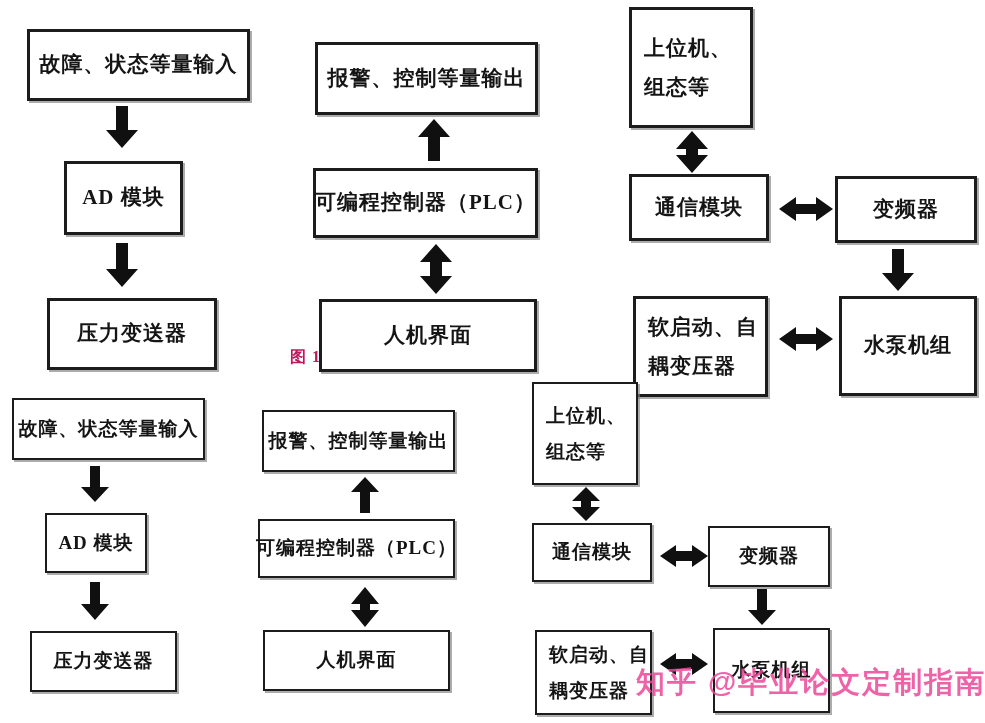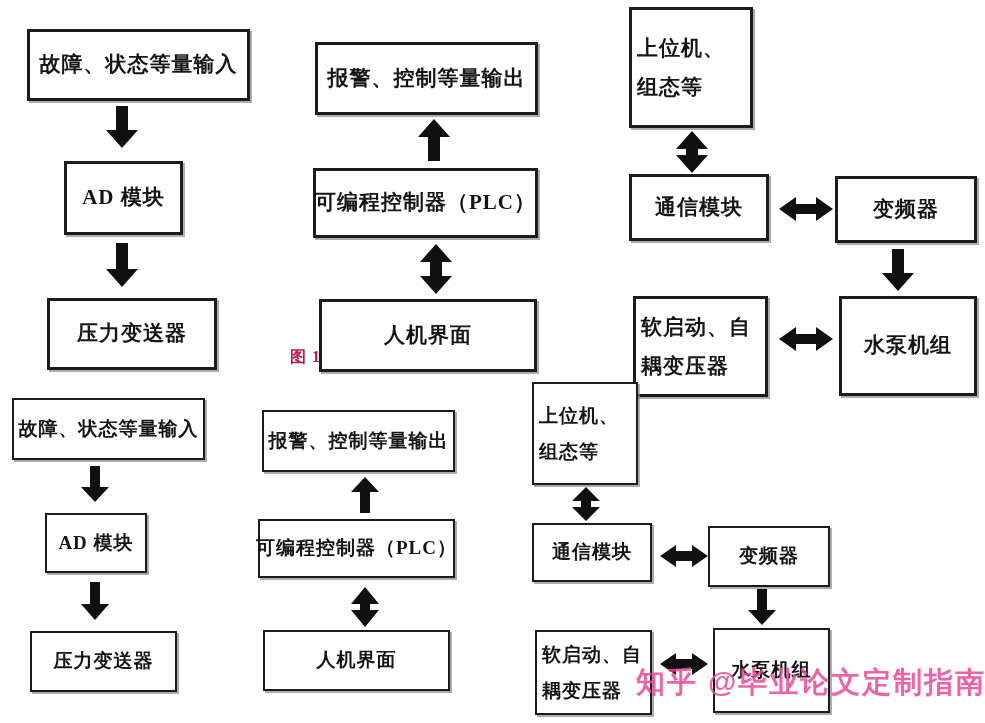--- a/index.html
+++ b/index.html
@@ -25,21 +25,21 @@
     font-weight: 700;
     color: #151515;
     line-height: 1.5;
     letter-spacing: 1px;
     white-space: nowrap;
   }
   .node.bottom { border-width: 2px; }
   .node.left-align {
     align-items: flex-start;
     text-align: center;
-    padding-left: 5px;
+    padding-left: 12px;
     line-height: 1.85;
   }
   .arrow { position: absolute; display: block; }
   #figure-label {
     position: absolute;
     left: 290px;
     top: 347px;
     font-size: 16px;
     font-weight: 700;
     color: #be185d;

